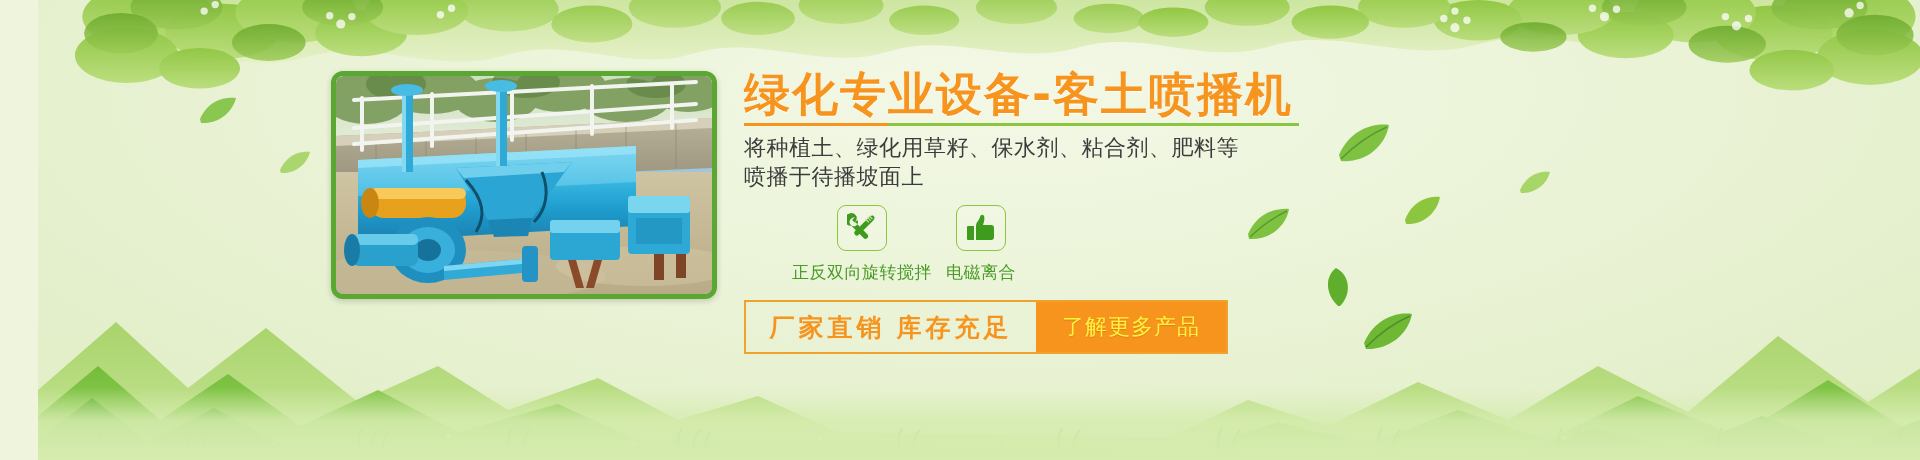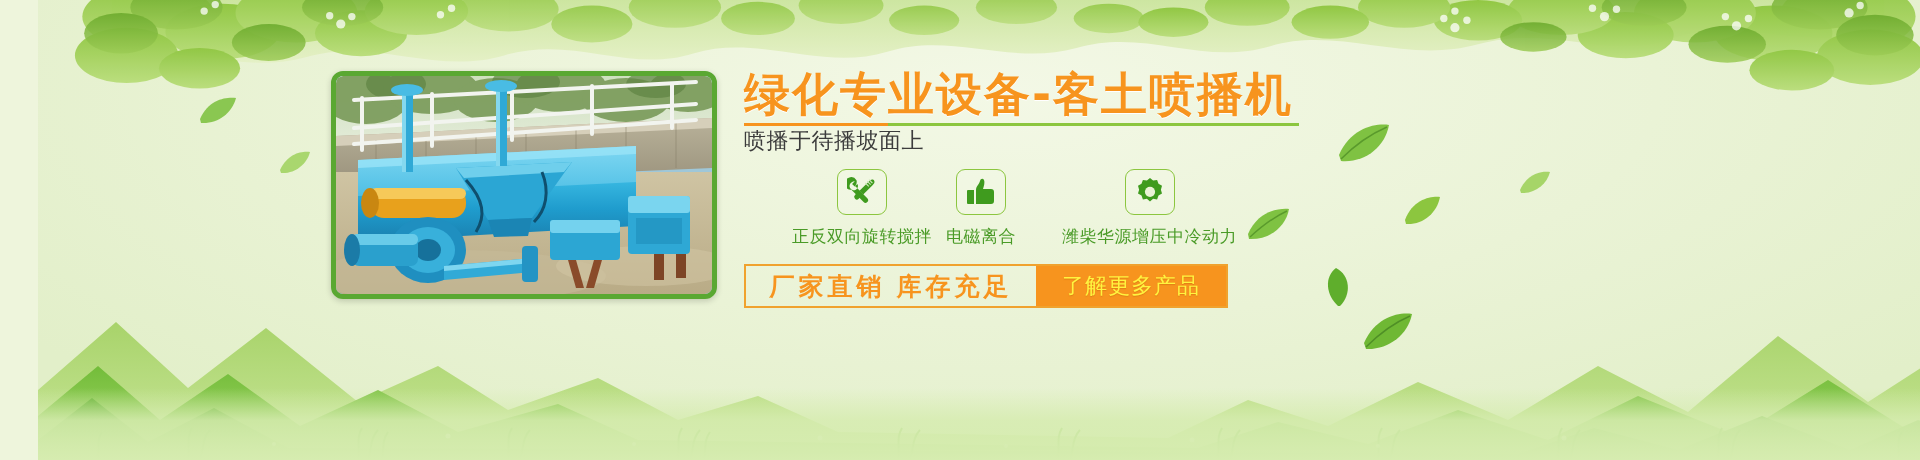--- a/index.html
+++ b/index.html
@@ -63,21 +63,21 @@
   }
   .feat-label{
     margin-top:10px;font-size:17px;color:#4a9b27;letter-spacing:.5px;white-space:nowrap;
   }
   .f1{margin-left:14px;}
   .f2{margin-left:48px;}
   .f3{margin-left:46px;}
 
   .cta{
     margin-top:16px;display:flex;align-items:stretch;
-    width:484px;height:44px;
+    width:484px;height:54px;
     border:2px solid #f0a22e;box-sizing:border-box;
   }
   .cta-text{
     flex:1;display:flex;align-items:center;justify-content:center;
     font-size:25px;font-weight:bold;color:#f7941e;letter-spacing:4px;
     white-space:nowrap;
   }
   .cta-btn{
     width:190px;background:#f7941e;
     display:flex;align-items:center;justify-content:center;
@@ -329,20 +329,21 @@
       </svg>
     </div>
   </div>
 
   <div class="content">
 
     <div class="title">绿化专业设备-客土喷播机</div>
 
     <div class="divider"></div>
 
+    <div class="subtitle">将种植土、绿化用草籽、保水剂、粘合剂、肥料等</div>
     <div class="subtitle" style="margin-top:0;">喷播于待播坡面上</div>
 
     <div class="features">
 
       <div class="feature f2">
         <div class="feat-icon">
           <svg width="30" height="30" viewBox="0 0 30 30">
 
             <path d="M9.5,3.2 a6.3,6.3 0 1 0 -5.1,9.6 l12.2,12.2 a2.6,2.6 0 0 0 3.7,-3.7
                      L8.1,9.1 a6.3,6.3 0 0 0 1.4,-5.9 z
@@ -366,31 +367,20 @@
         <div class="feat-icon">
           <svg width="30" height="28" viewBox="0 0 30 28">
             <path d="M2,12 h6 v14 h-6 a1,1 0 0 1 -1,-1 v-12 a1,1 0 0 1 1,-1 z" fill="#3f9b1e"></path>
             <path d="M10,12 C10,8 13,7 14,3 C14.6,0.6 17,0 18,2 C19,4 18,8 17,11 h8
                      a3,3 0 0 1 3,3 v9 a3,3 0 0 1 -3,3 h-15 z" fill="#3f9b1e"></path>
           </svg>
         </div>
         <div class="feat-label">电磁离合</div>
       </div>
 
-      <div class="feature f3">
-        <div class="feat-icon">
-          <svg width="30" height="30" viewBox="0 0 30 30">
-            <path d="M15,1 l3.1,2.6 4.0,-0.6 1.4,3.8 3.5,2.0 -1.1,3.9 1.1,3.9 -3.5,2.0
-                     -1.4,3.8 -4.0,-0.6 -3.1,2.6 -3.1,-2.6 -4.0,0.6 -1.4,-3.8 -3.5,-2.0
-                     1.1,-3.9 -1.1,-3.9 3.5,-2.0 1.4,-3.8 4.0,0.6 z" fill="#3f9b1e"></path>
-            <circle cx="15" cy="14.8" r="5.1" fill="#eaf3d6"></circle>
-          </svg>
-        </div>
-        <div class="feat-label">潍柴华源增压中冷动力</div>
-      </div>
 
     </div>
 
     <div class="cta">
       <div class="cta-text">厂家直销  库存充足</div>
       <div class="cta-btn">了解更多产品</div>
     </div>
 
   </div>
 

